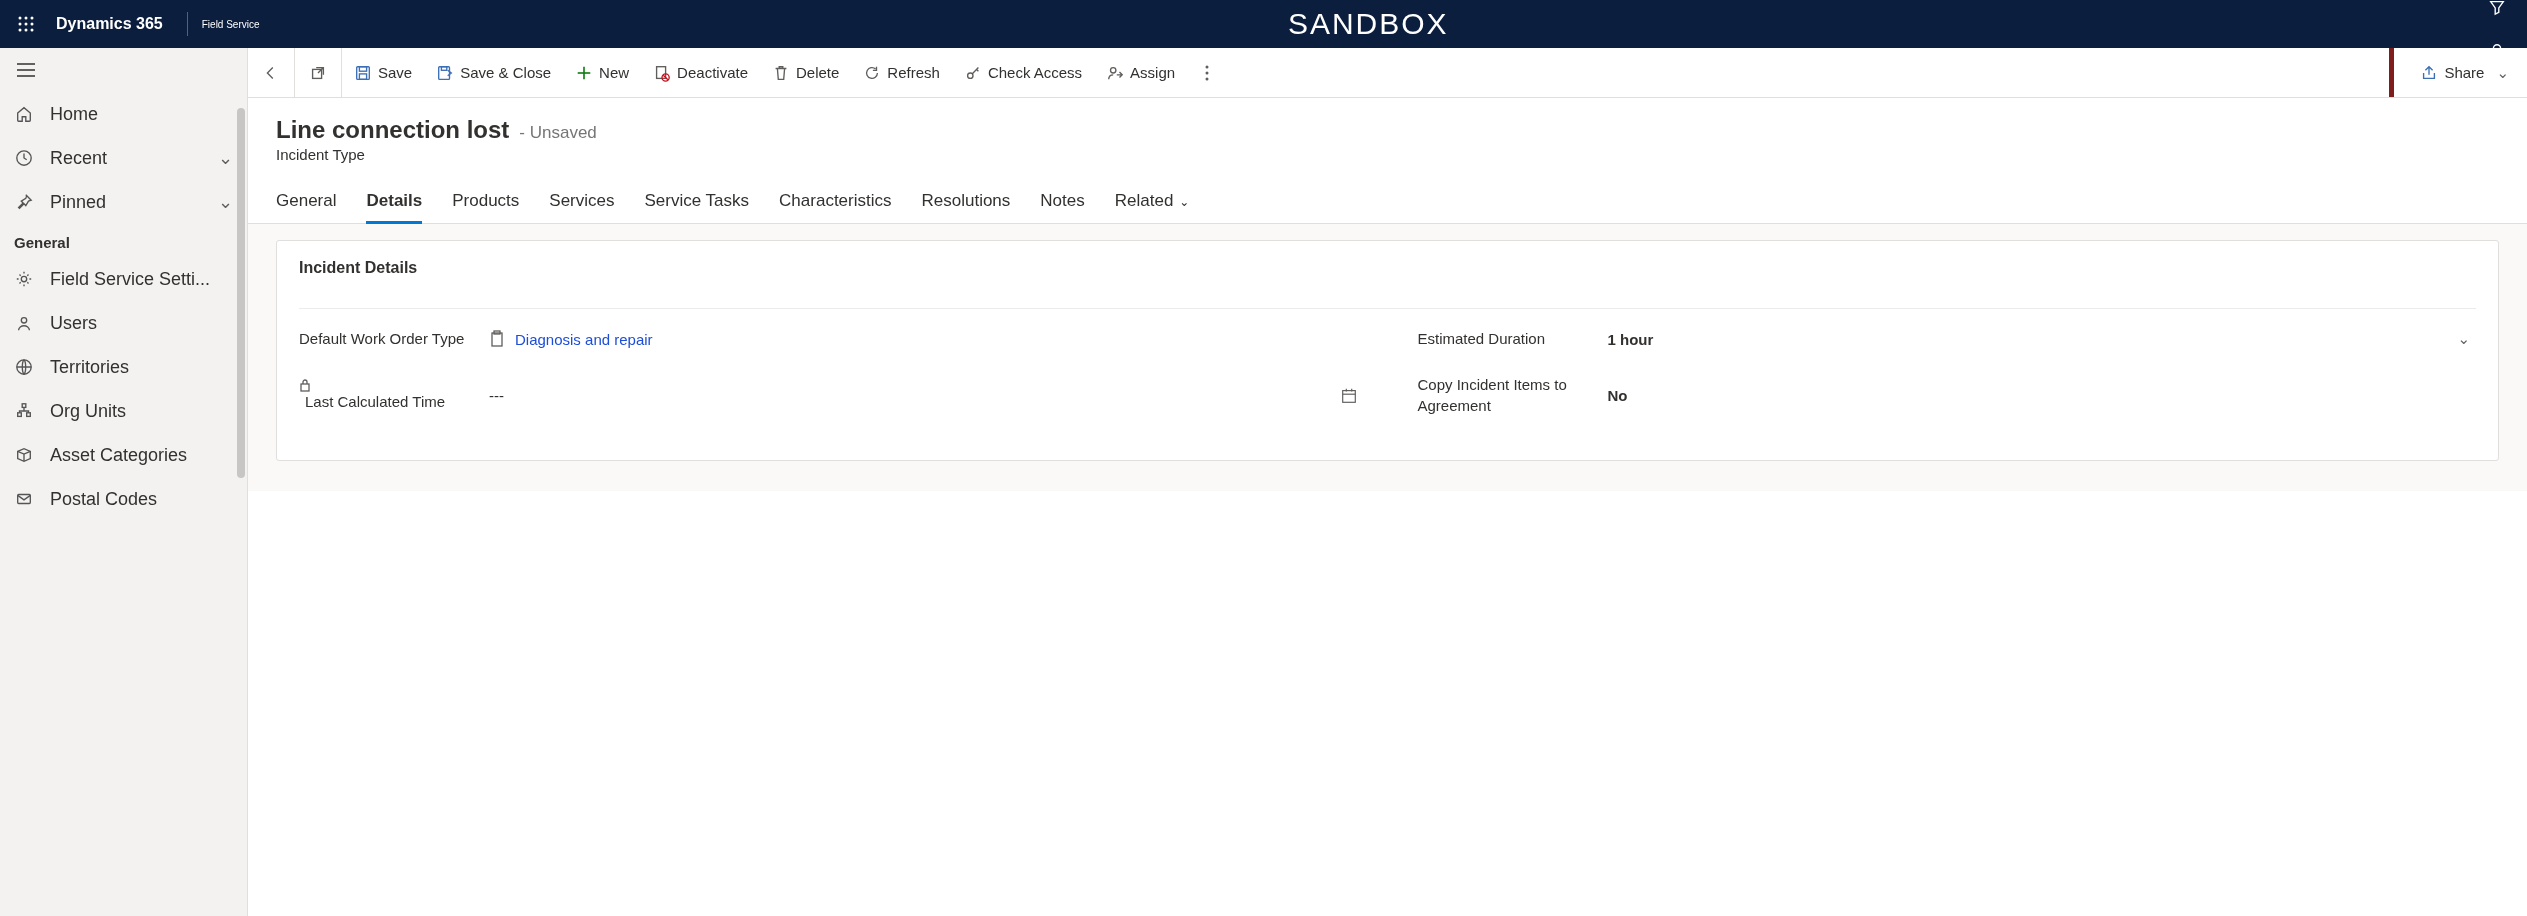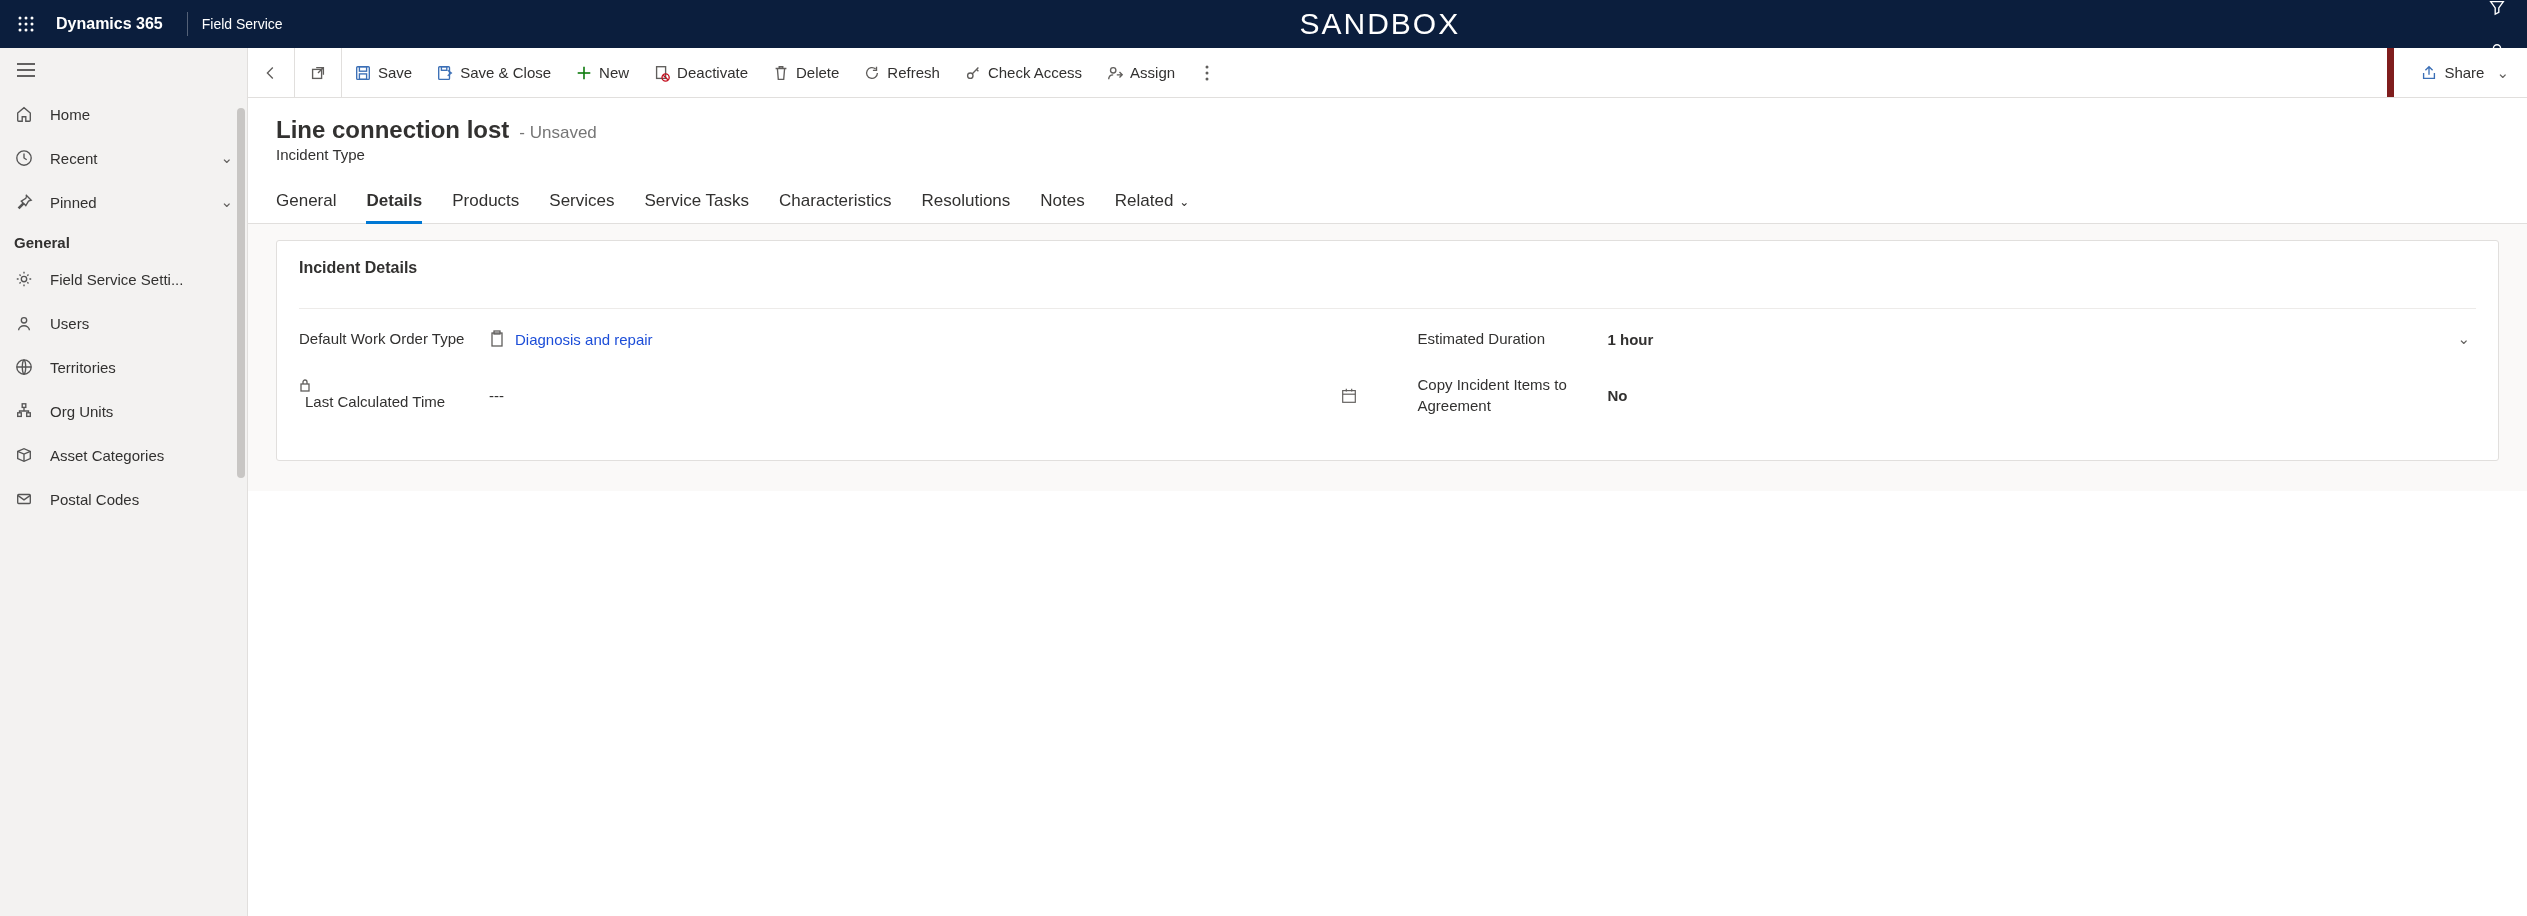--- a/index.html
+++ b/index.html
@@ -14,47 +14,47 @@
     height: 48px;
     background: #0b1e3d;
     color: #fff;
     display: flex;
     align-items: center;
     padding: 0 10px;
   }
   .app-launcher { width: 32px; height: 32px; display:flex; align-items:center; justify-content:center; cursor:pointer;}
   .brand { font-weight:600; font-size:16px; margin-left:14px; margin-right:18px;}
   .vdivider { width:1px; height:24px; background:rgba(255,255,255,.3); margin:0 6px;}
-  .app-name { font-size:14px; margin-left:8px;}
+  .app-name { font-size:10px; margin-left:8px;}
   .env-title { flex:1; text-align:center; font-size:30px; font-weight:300; letter-spacing:2px;}
   .topbar-icons { display:flex; align-items:center; gap:4px;flex-direction:column;}
   .topbar-icon { width:40px; height:40px; display:flex; align-items:center; justify-content:center; cursor:pointer;}
   .avatar { width:30px; height:30px; border:1.5px solid #fff; border-radius:50%; display:flex; align-items:center; justify-content:center; font-size:12px; margin-left:6px; cursor:pointer;}
 
   .app-body { display:flex; height:calc(100vh - 48px); }
 
   .sidebar { width:248px; background:#f3f2f1; border-right:1px solid #e1dfdd; display:flex; flex-direction:column; position:relative;}
   .sidebar-scroller { position:absolute; right:2px; top:60px; width:8px; height:370px; background:#c8c6c4; border-radius:4px;}
   .hamburger-row { height:44px; display:flex; align-items:center; padding:0 14px;}
   .hamburger { width:24px; height:24px; display:flex; align-items:center; justify-content:center; cursor:pointer;}
-  .nav-item { height:44px; display:flex; align-items:center; padding:0 14px; gap:16px; font-size:15px; cursor:pointer;}
+  .nav-item { height:44px; display:flex; align-items:center; padding:0 14px; gap:16px; font-size:18px; cursor:pointer;}
   .nav-icon { width:20px; display:flex; align-items:center; justify-content:center; color:#555;}
   .nav-label { flex:1; white-space:nowrap; overflow:hidden; text-overflow:ellipsis;}
   .nav-caret { color:#605e5c;}
   .nav-group-title { padding:10px 14px 6px; font-weight:600; font-size:15px;}
 
   .main { flex:1; display:flex; flex-direction:column; background:#fff;}
 
   .cmdbar { height:50px; border-bottom:1px solid #e1dfdd; display:flex; align-items:center;}
   .cmd-seg { height:100%; display:flex; align-items:center; padding:0 14px; gap:10px; border-right:1px solid #e1dfdd;}
   .cmd-btn { height:100%; display:flex; align-items:center; padding:0 12px; gap:6px; cursor:pointer; font-size:15px;}
   .cmd-icon { display:flex; align-items:center; justify-content:center;}
   .cmd-main { flex:1; display:flex; align-items:center;}
   .cmd-overflow { width:40px; justify-content:center;}
-  .cmd-right { border-left:7px solid #7f1d1d; border-right:none;}
+  .cmd-right { border-left:5px solid #7f1d1d; border-right:none;}
 
   .page-header { padding:18px 28px 0;}
   .title-row { display:flex; align-items:baseline; gap:10px;}
   .page-title { font-size:24px; font-weight:600;}
   .unsaved { color:#767676; font-size:17px; font-weight:400;}
   .subtitle { font-size:15px; color:#323130; margin-top:2px;}
 
   .tabs { display:flex; gap:30px; padding:0 28px; margin-top:18px; border-bottom:1px solid #e1dfdd;}
   .tab { padding:10px 0 12px; font-size:17px; cursor:pointer; color:#323130; position:relative;}
   .tab.active { font-weight:600;}

